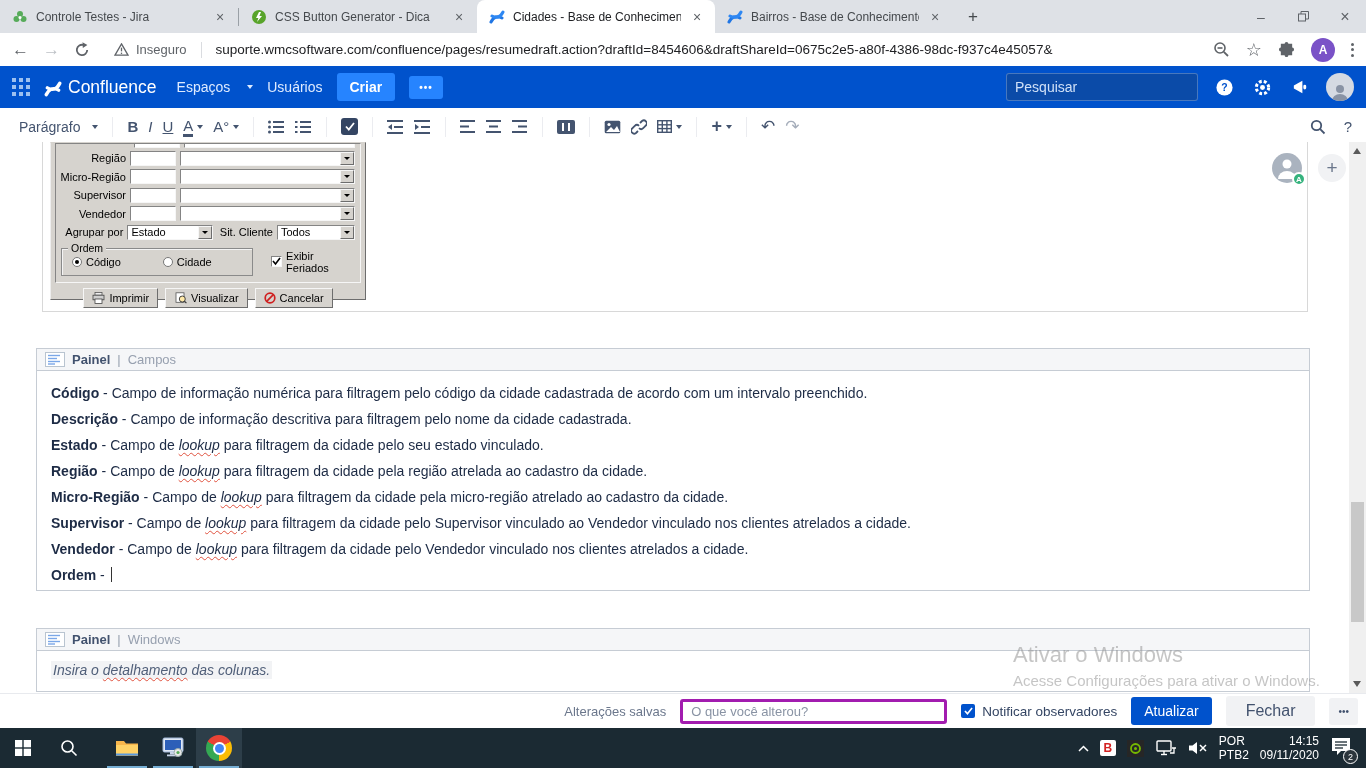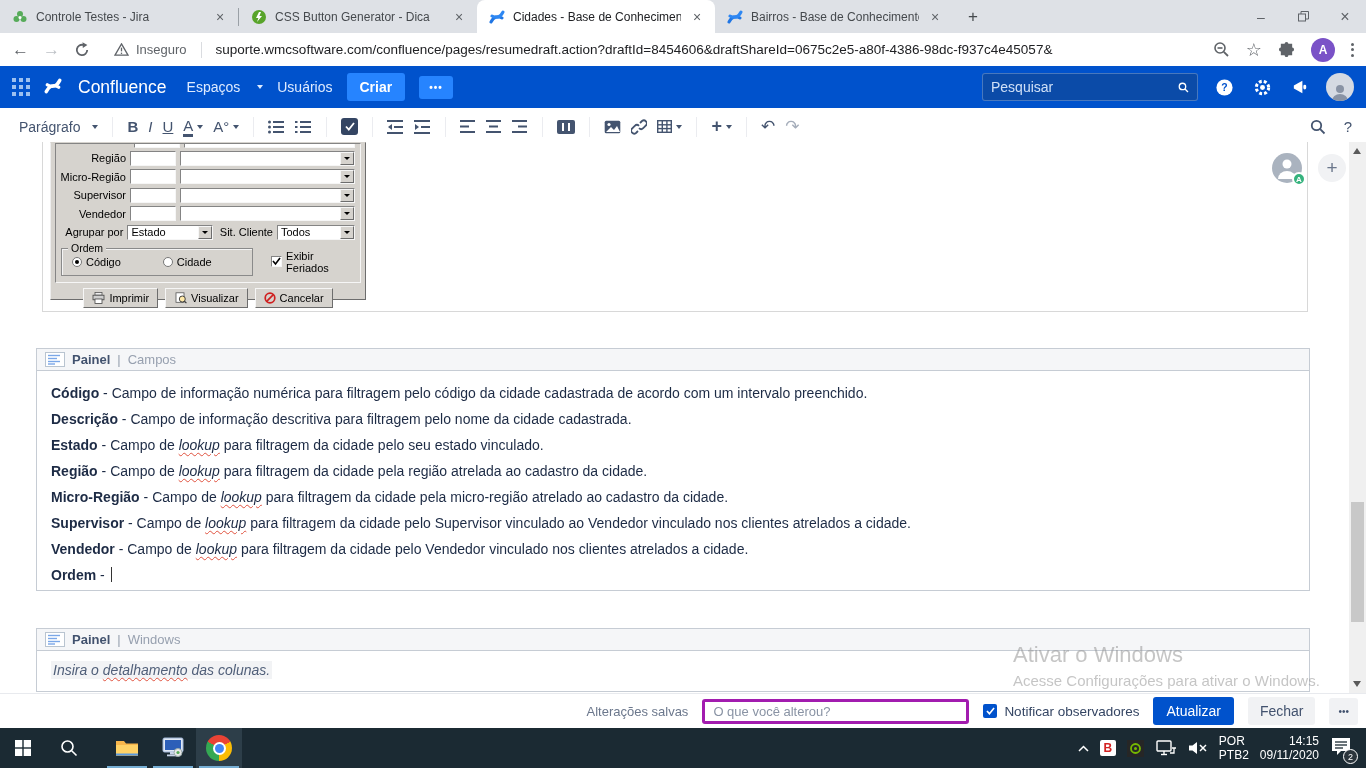--- a/index.html
+++ b/index.html
@@ -25,25 +25,25 @@
   .secchip{display:flex;align-items:center;gap:7px;color:#5f6368;font-size:13px;margin-left:10px}
   .omnidiv{width:1px;height:16px;background:#dadce0}
   .url{font-size:13.5px;color:#202124;flex:1;white-space:nowrap;overflow:hidden}
   .abicons{display:flex;align-items:center;gap:16px;margin-left:auto}
   .profile-dot{width:24px;height:24px;border-radius:50%;background:#7a52c7;color:#fff;font-size:12px;font-weight:bold;display:flex;align-items:center;justify-content:center}
   .dots-v{display:flex;flex-direction:column;gap:2.5px}
   .dots-v i{width:3px;height:3px;border-radius:50%;background:#5f6368}
 
   
   .confnav{top:66px;height:42px;background:#0052CC;display:flex;align-items:center;padding:0 12px;gap:14px;color:#DEEBFF}
-  .conflogo{display:flex;align-items:flex-start;gap:16px;color:#fff;font-size:17.5px;font-weight:500;margin-right:6px}
+  .conflogo{display:flex;align-items:flex-end;gap:6px;color:#fff;font-size:17.5px;font-weight:500;margin-right:6px}
   .navitem{font-size:14px;display:flex;align-items:center;gap:17px}
   .bluebtn{background:#2684FF;color:#fff;border-radius:3px;font-size:14px;font-weight:600;padding:6px 13px}
   .bluebtn.sq{padding:6px 10px;letter-spacing:1px}
-  .confsearch{margin-left:auto;width:216px;height:28px;background:#0B4BA8;border:1px solid rgba(255,255,255,.25);border-radius:3px;display:flex;align-items:center;padding:0 8px;gap:6px}
+  .confsearch{margin-left:auto;width:192px;height:28px;background:#0B4BA8;border:1px solid rgba(255,255,255,.25);border-radius:3px;display:flex;align-items:center;padding:0 8px;gap:6px}
   .confsearch input{flex:1;background:transparent;border:none;outline:none;color:#fff;font-size:14px;font-family:inherit}
   .confsearch input::placeholder{color:#cfe0f7}
   .confnav .roundico{width:24px;height:24px;display:flex;align-items:center;justify-content:center}
   .navatar{width:28px;height:28px;border-radius:50%;background:#d5dae2;display:flex;align-items:flex-end;justify-content:center;overflow:hidden}
 
   
   .edbar{top:108px;height:38px;background:#fff;border-bottom:1px solid #d7dbe0;display:flex;align-items:center;padding:0 14px;color:#44546F}
   .edsep{width:1px;height:20px;background:#EBECF0;margin:0 9px}
   .edit{display:flex;align-items:center;gap:4px;margin:0 5px;font-size:14px}
   .tri{width:0;height:0;border-left:3.5px solid transparent;border-right:3.5px solid transparent;border-top:4px solid currentColor;display:inline-block}
@@ -111,21 +111,21 @@
   .sthumb{position:absolute;left:2px;top:360px;width:13px;height:120px;background:#c8c8c8}
 
   
   .savebar{top:693px;height:35px;background:#fff;border-top:1px solid #e8eaee;display:flex;align-items:center;justify-content:flex-end;gap:14px;padding-right:8px}
   .savestatus{color:#6B778C;font-size:13px}
   .chgnote{width:267px;height:25px;border:3px solid #a21caf;border-radius:3px;padding:0 8px;font-size:13px;font-family:inherit;color:#172B4D;outline:none}
   .chgnote::placeholder{color:#8993a4}
   .notify{display:flex;align-items:center;gap:7px;font-size:13.5px;color:#344563}
   .bluecheck{width:14px;height:14px;background:#0052CC;border-radius:2px;display:flex;align-items:center;justify-content:center}
   .btn-upd{background:#0052CC;color:#fff;border-radius:3px;font-size:14px;padding:6px 13px}
-  .btn-sec{background:#f1f2f4;color:#42526E;border-radius:3px;font-size:14px;padding:6px 12px}
+  .btn-sec{background:#f1f2f4;color:#42526E;border-radius:3px;font-size:16px;padding:6px 20px}
 
   
   .taskbar{top:728px;height:40px;background:#1b2a33;display:flex;align-items:stretch;color:#fff}
   .tbbtn{width:46px;display:flex;align-items:center;justify-content:center;position:relative}
   .tbbtn.open::after{content:"";position:absolute;left:3px;right:3px;bottom:0;height:2.5px;background:#76aed4}
   .tbbtn.active{background:#2d3e49}
   .tray{margin-left:auto;display:flex;align-items:center;gap:11px;padding-right:10px}
   .trayico{display:flex;align-items:center;justify-content:center}
   .bav{width:16px;height:16px;background:#fff;border-radius:2px;color:#d32222;font-weight:bold;font-size:12px;display:flex;align-items:center;justify-content:center}
   .nvd{width:17px;height:17px;background:#262626;display:flex;align-items:center;justify-content:center}

